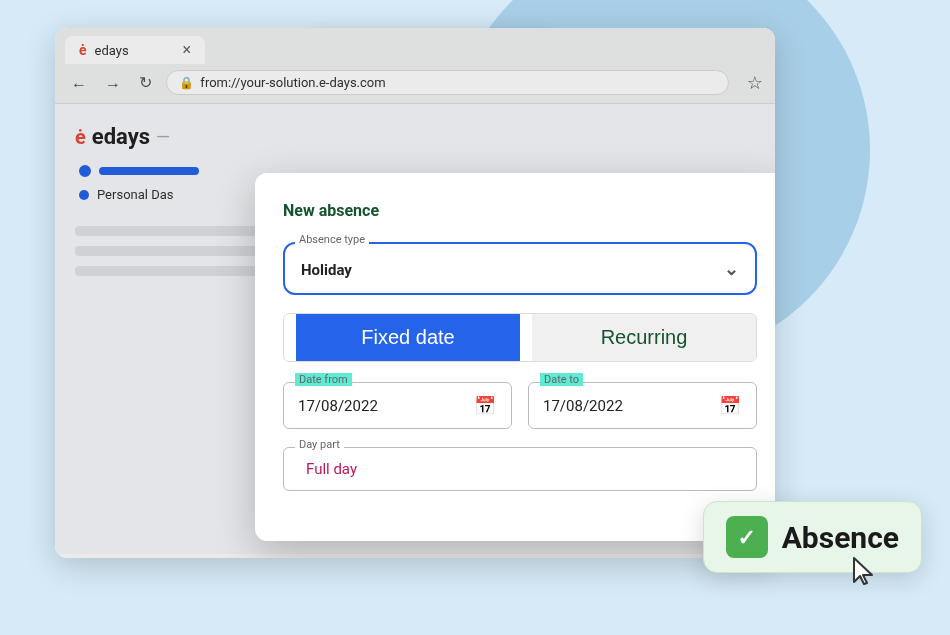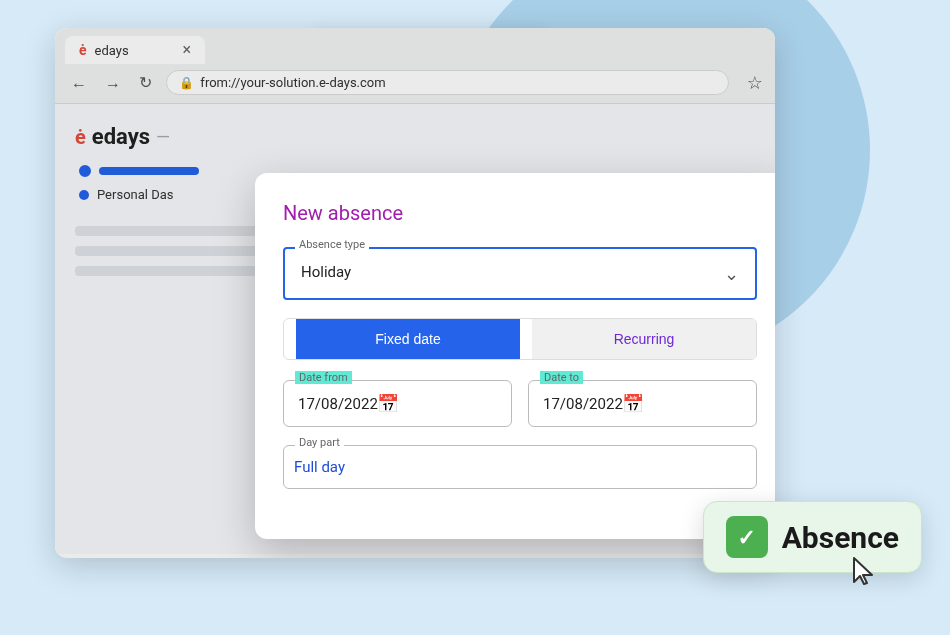--- a/index.html
+++ b/index.html
@@ -207,23 +207,23 @@
       left: 200px;
       width: 530px;
       background: #ffffff;
       border-radius: 12px;
       box-shadow: 0 12px 40px rgba(0,0,0,0.22);
       padding: 28px 28px 32px 28px;
       z-index: 10;
     }
 
     .modal-title {
-      font-size: 20px;
-      font-weight: 400;
-      color: #a21caf;
+      font-size: 16px;
+      font-weight: 700;
+      color: #14532d;
       margin-bottom: 22px;
     }
 
     
     .field-group {
       position: relative;
       margin-bottom: 18px;
     }
 
     .field-label {
@@ -234,63 +234,64 @@
       padding: 0 4px;
       font-size: 11px;
       color: #666;
       z-index: 1;
       text-align: right;
     }
 
     .select-field {
       width: 100%;
       border: 2px solid #2563eb;
-      border-radius: 4px;
+      border-radius: 12px;
       padding: 14px 16px;
       font-size: 15px;
       color: #222;
       display: flex;
-      align-items: flex-start;
+      align-items: flex-end;
       justify-content: space-between;
       cursor: pointer;
+      font-weight: bold;
     }
 
     .chevron-down {
       font-size: 18px;
       color: #555;
     }
 
     
     .toggle-row {
       display: flex;
       border-radius: 6px;
       overflow: hidden;
       border: 1px solid #ddd;
       margin-bottom: 20px;
     }
 
     .toggle-btn {
       flex: 1;
       padding: 12px;
-      font-size: 14px;
+      font-size: 20px;
       font-weight: 500;
       border: none;
       cursor: pointer;
       text-align: center;
       margin-left: 12px;
     }
 
     .toggle-btn.active {
       background: #2563eb;
       color: #ffffff;
     }
 
     .toggle-btn.inactive {
       background: #f0f0f0;
-      color: #6d28d9;
+      color: #14532d;
     }
 
     
     .date-row {
       display: flex;
       gap: 16px;
       margin-bottom: 18px;
     }
 
     .date-field-group {
@@ -311,39 +312,40 @@
 
     .date-input {
       width: 100%;
       border: 1.5px solid #bbb;
       border-radius: 6px;
       padding: 12px 14px;
       font-size: 15px;
       color: #222;
       display: flex;
       align-items: center;
+      justify-content: space-between;
     }
 
     .calendar-icon {
       color: #888;
       font-size: 18px;
     }
 
     
     .day-part-group {
       position: relative;
     }
 
     .day-part-field {
       width: 100%;
       border: 1.5px solid #bbb;
       border-radius: 6px;
-      padding: 12px 10px;
+      padding: 12px 22px;
       font-size: 15px;
-      color: #1d4ed8;
+      color: #be185d;
     }
 
     
     .submit-tooltip {
       position: absolute;
       bottom: 62px;
       right: 30px;
       background: #e8f5e9;
       border: 1px solid #c8e6c9;
       border-radius: 14px;

